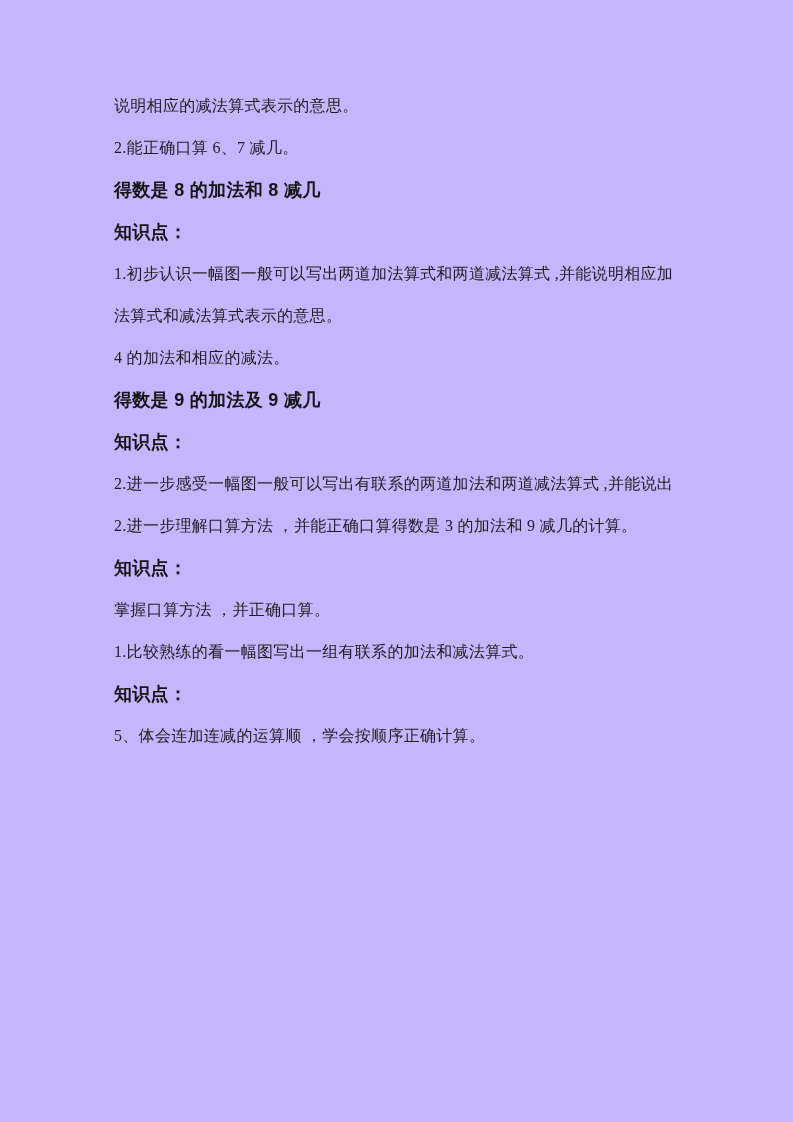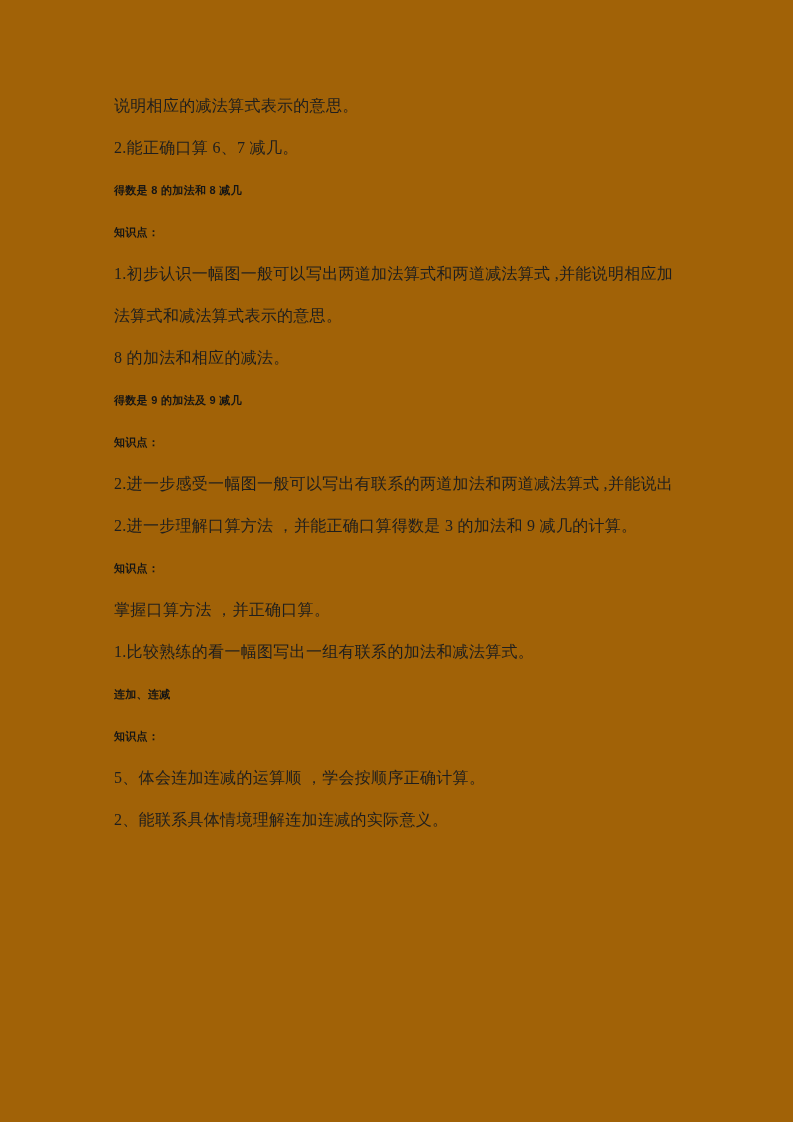--- a/index.html
+++ b/index.html
@@ -13,61 +13,59 @@
     position: relative;
     overflow: hidden;
     font-family: "Liberation Serif", "DejaVu Serif", serif;
   }
   .doc-page {
     position: absolute;
     left: 0;
     top: 0;
     width: 793px;
     height: 1122px;
-    background: #a16207;
+    background: #c4b5fd;
   }
   .text-column {
     position: absolute;
     left: 114px;
     top: 85px;
     width: 584px;
   }
   .line {
     height: 42px;
     line-height: 42px;
     font-size: 16px;
     color: #1e1e1e;
     white-space: nowrap;
     letter-spacing: 0.3px;
   }
   .line.heading,
   .line.label {
     font-family: "Liberation Sans", "DejaVu Sans", sans-serif;
     font-weight: 700;
-    font-size: 11px;
+    font-size: 18px;
     color: #151515;
   }
 </style>
 </head>
 <body>
 
 <div class="doc-page">
   <div class="text-column">
     <div class="line">说明相应的减法算式表示的意思。</div>
     <div class="line">2.能正确口算 6、7 减几。</div>
     <div class="line heading">得数是 8 的加法和 8 减几</div>
     <div class="line label">知识点：</div>
     <div class="line">1.初步认识一幅图一般可以写出两道加法算式和两道减法算式 ,并能说明相应加</div>
     <div class="line">法算式和减法算式表示的意思。</div>
-    <div class="line">8 的加法和相应的减法。</div>
+    <div class="line">4 的加法和相应的减法。</div>
     <div class="line heading">得数是 9 的加法及 9 减几</div>
     <div class="line label">知识点：</div>
     <div class="line">2.进一步感受一幅图一般可以写出有联系的两道加法和两道减法算式 ,并能说出</div>
     <div class="line">2.进一步理解口算方法 ，并能正确口算得数是 3 的加法和 9 减几的计算。</div>
     <div class="line label">知识点：</div>
     <div class="line">掌握口算方法 ，并正确口算。</div>
     <div class="line">1.比较熟练的看一幅图写出一组有联系的加法和减法算式。</div>
-    <div class="line heading">连加、连减</div>
     <div class="line label">知识点：</div>
     <div class="line">5、体会连加连减的运算顺 ，学会按顺序正确计算。</div>
-    <div class="line">2、能联系具体情境理解连加连减的实际意义。</div>
   </div>
 </div>
 
 </body></html>

